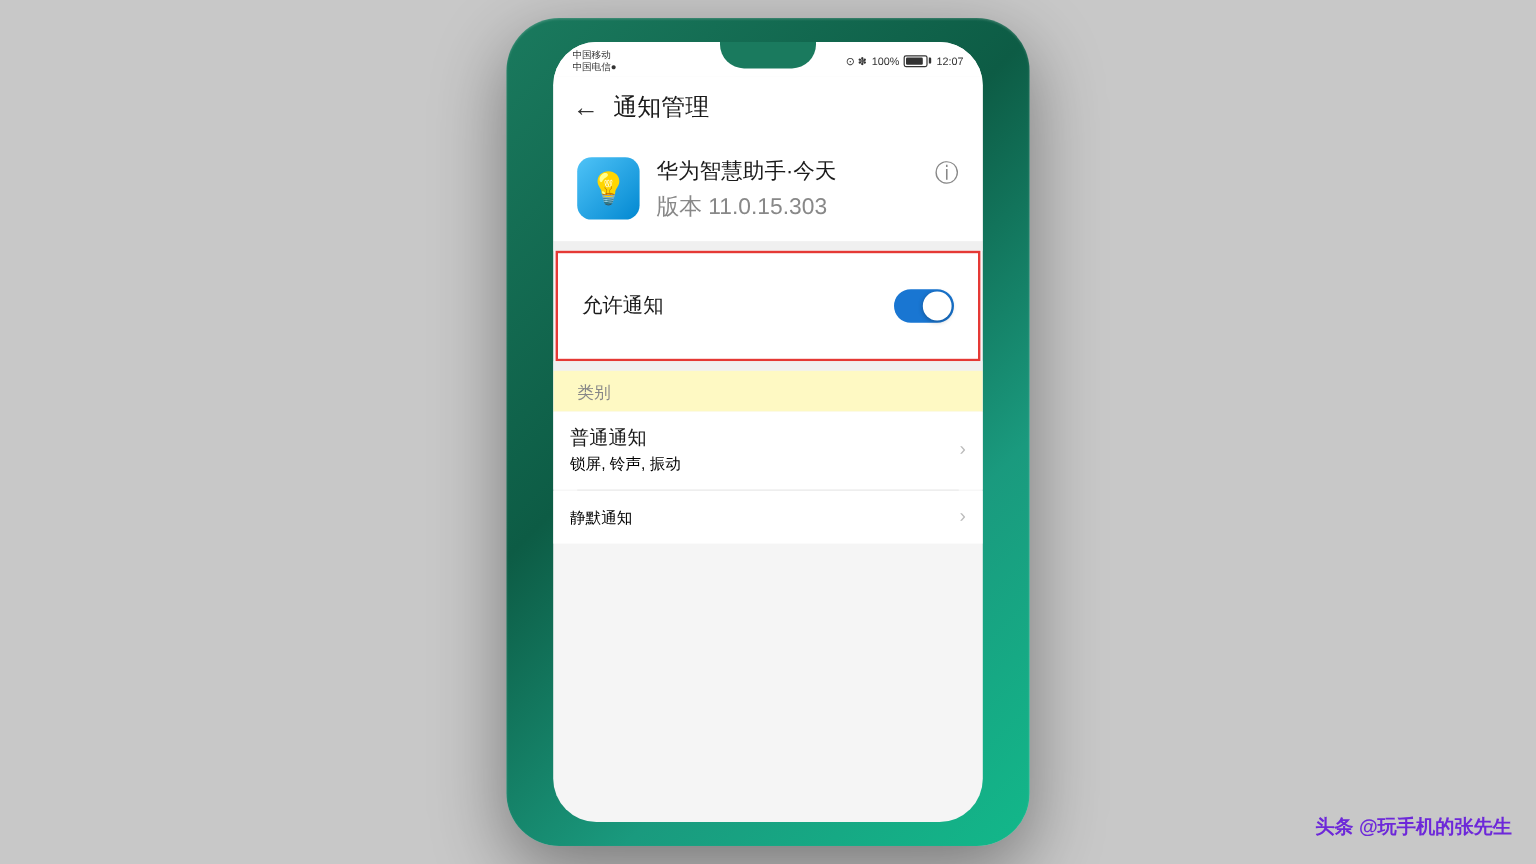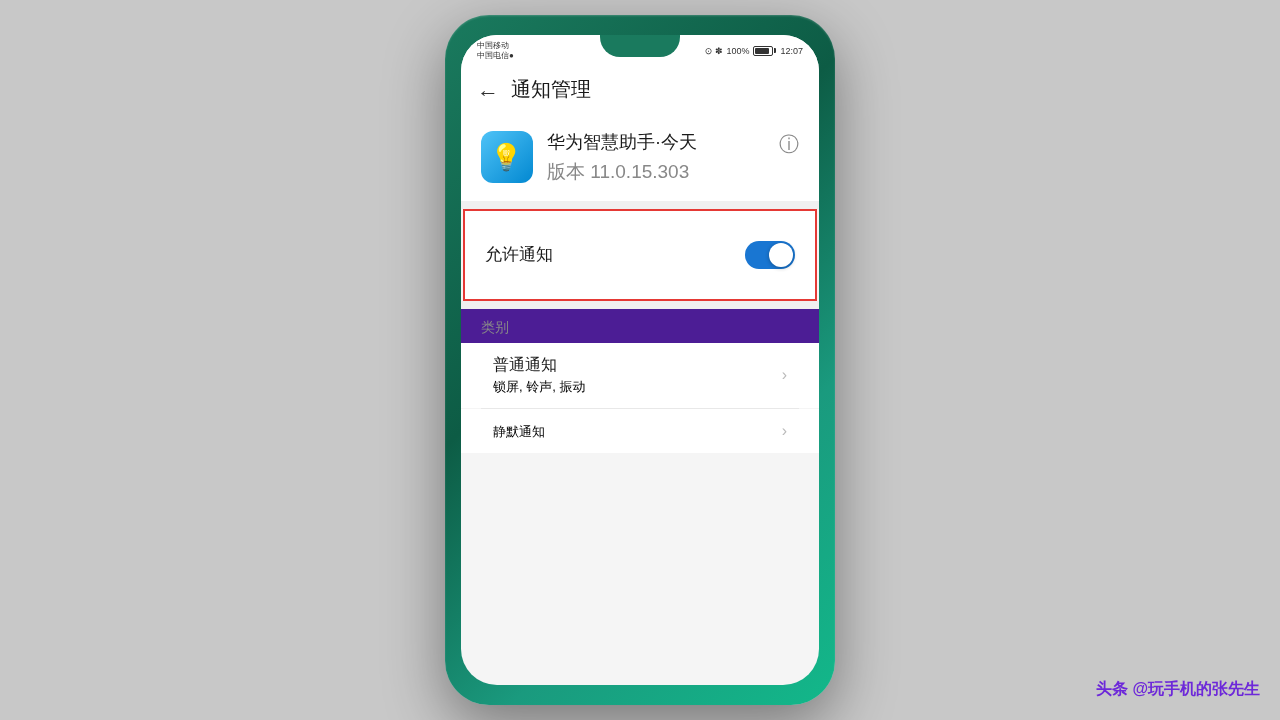--- a/index.html
+++ b/index.html
@@ -28,21 +28,21 @@
       position: absolute;
       bottom: 20px;
       right: 20px;
       font-size: 16px;
       color: #6d28d9;
       font-weight: bold;
     }
 
     
     .phone {
-      width: 390px;
+      width: 436px;
       height: 690px;
       background: linear-gradient(135deg, #1a7a5e 0%, #0d5c45 40%, #1a9a7e 70%, #12b88a 100%);
       border-radius: 44px;
       position: relative;
       display: flex;
       align-items: center;
       justify-content: center;
       box-shadow: 0 20px 60px rgba(0,0,0,0.4), inset 0 1px 2px rgba(255,255,255,0.2);
     }
 
@@ -239,31 +239,31 @@
       background: #fff;
       border-radius: 50%;
       position: absolute;
       top: 2px;
       right: 2px;
       box-shadow: 0 1px 4px rgba(0,0,0,0.3);
     }
 
     
     .category-label {
-      background: #4c1d95;
+      background: #fef9c3;
       padding: 10px 20px 6px;
       font-size: 14px;
       color: #888;
       flex-shrink: 0;
     }
 
     
     .notification-item {
       background: #fff;
-      padding: 12px 32px;
+      padding: 12px 14px;
       display: flex;
       align-items: center;
       justify-content: space-between;
       cursor: pointer;
       flex-shrink: 0;
     }
 
     .notification-item-content {
       flex: 1;
     }

